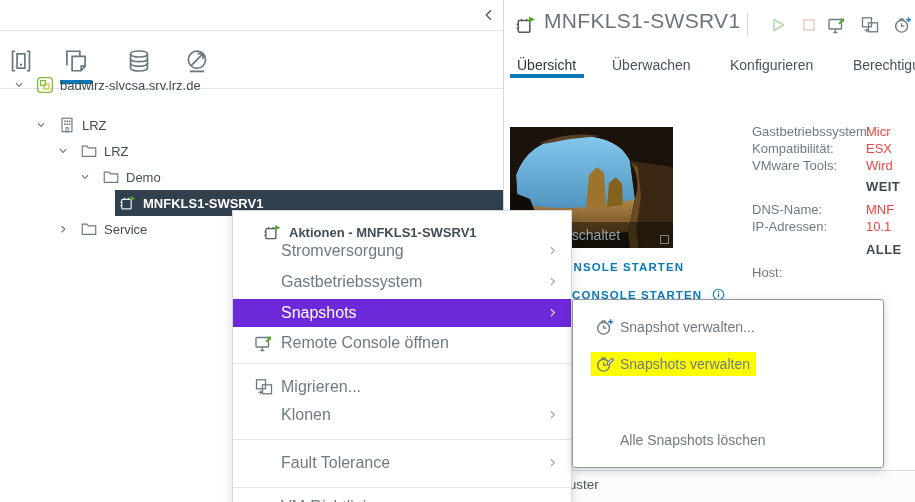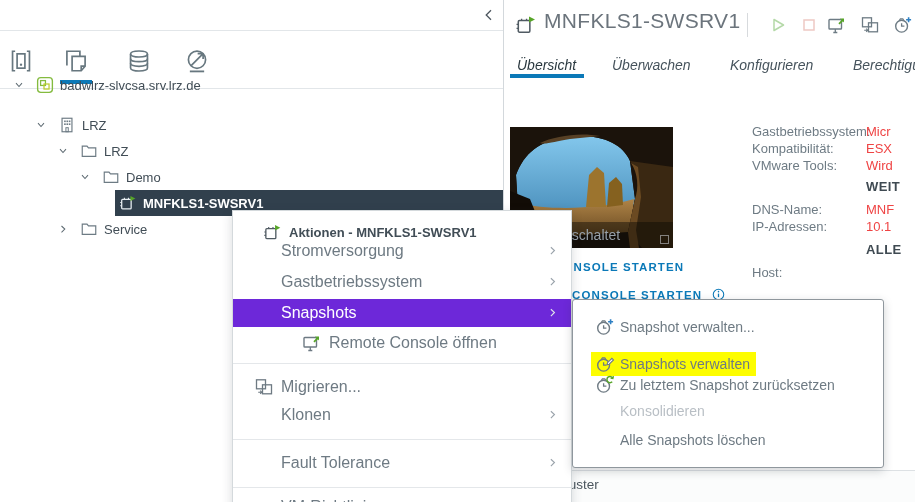--- a/index.html
+++ b/index.html
@@ -54,21 +54,21 @@
   .smi .smi-label{white-space:nowrap;}
   .smi.highlighted .smi-inner{background:#fdfd00;}
   .smi.disabled{color:#b9bfc5;cursor:default;}
 
   
   #right-panel{left:504px;top:0;width:411px;height:502px;background:#fff;}
   #vm-title-icon{left:515px;top:14px;width:22px;height:22px;color:#505b63;}
   #vm-title{left:544px;top:9px;font-size:21px;color:#6b747c;letter-spacing:.3px;white-space:nowrap;}
   #title-divider{left:747px;top:13px;width:1px;height:24px;background:#d7dadd;}
   .tb-icn{position:absolute;top:15px;width:20px;height:20px;color:#6d7b84;cursor:pointer;}
-  .tab{position:absolute;top:57px;font-size:14px;color:#46535c;white-space:nowrap;cursor:pointer;font-style:italic;}
+  .tab{position:absolute;top:57px;font-size:14px;color:#46535c;white-space:nowrap;cursor:pointer;}
   .tab.active{color:#2b3940;}
   #tab-underline{left:510px;top:74px;width:74px;height:4px;background:#0b79b8;}
 
   
   #vm-thumb{left:510px;top:127px;width:163px;height:121px;cursor:pointer;}
   #vm-thumb svg{position:absolute;left:0;top:0;width:100%;height:100%;}
   #thumb-shade{position:absolute;left:0;right:0;bottom:0;height:26px;background:rgba(10,8,5,.45);}
   #power-state{position:absolute;left:26px;bottom:5px;font-size:14px;color:#97a0a9;white-space:nowrap;}
   #thumb-expand{position:absolute;right:4px;bottom:4px;width:7px;height:7px;border:1px solid #9b9b9b;opacity:.8;}
 
@@ -372,21 +372,21 @@
         </span>
       </div>
       <div class="cmi active" style="top: 88px;">
         <span class="cmi-label">Snapshots</span>
         <span class="arr icn">
           <svg viewBox="0 0 20 20">
             <path d="M7.5 5 L13 10 L7.5 15.5" fill="none" stroke="currentColor" stroke-width="1.7"></path>
           </svg>
         </span>
       </div>
-      <div class="cmi" style="top: 118px; margin-left: 48px;">
+      <div class="cmi" style="top: 118px;">
         <span class="cmi-icn icn">
           <svg viewBox="0 0 20 20">
             <rect x="2" y="4.5" width="12.5" height="9.5" rx="0.8" fill="none" stroke="currentColor" stroke-width="1.4"></rect>
             <path d="M6.3 17.5 h4 M8.3 14 v3.5" fill="none" stroke="currentColor" stroke-width="1.3"></path>
             <path d="M12 8.8 L16.5 4.3" fill="none" stroke="#57a528" stroke-width="1.7"></path>
             <path d="M13 3.5 h4 v4 Z" fill="#57a528"></path>
           </svg>
         </span>
         <span class="cmi-label">Remote Console öffnen</span>
       </div>
@@ -448,40 +448,20 @@
       <span class="smi-inner">
         <span class="smi-icn icn">
           <svg viewBox="0 0 20 20">
             <path d="M6.3 5.6 l1.1 -1.8 h2.4 l1.1 1.8" fill="none" stroke="currentColor" stroke-width="1.2"></path>
             <circle cx="8.6" cy="11.2" r="5.9" fill="none" stroke="currentColor" stroke-width="1.4"></circle>
             <path d="M8.6 8.2 v3 h2.8" fill="none" stroke="currentColor" stroke-width="1.3"></path>
             <path d="M12.6 8.6 l4.3 -4.3 l1.6 1.6 l-4.3 4.3 l-2.2 .6 Z" fill="#fff" stroke="currentColor" stroke-width="1.1"></path>
           </svg>
         </span>
         <span class="smi-label">Snapshots verwalten</span>
-      </span>
-    </div>
-    <div class="smi" style="top: 71px;">
-      <span class="smi-inner">
-        <span class="smi-icn icn">
-          <svg viewBox="0 0 20 20">
-            <path d="M6.3 5.6 l1.1 -1.8 h2.4 l1.1 1.8" fill="none" stroke="currentColor" stroke-width="1.2"></path>
-            <circle cx="8.6" cy="11.2" r="5.9" fill="none" stroke="currentColor" stroke-width="1.4"></circle>
-            <path d="M8.6 8.2 v3 h2.8" fill="none" stroke="currentColor" stroke-width="1.3"></path>
-            <path d="M17.8 3.2 a3.1 3.1 0 1 0 -.6 3.6" fill="none" stroke="#57a528" stroke-width="1.5"></path>
-            <path d="M18.4 1.2 l-.5 2.3 -2.3 -.5" fill="none" stroke="#57a528" stroke-width="1.3"></path>
-          </svg>
-        </span>
-        <span class="smi-label">Zu letztem Snapshot zurücksetzen</span>
-      </span>
-    </div>
-    <div class="smi disabled" style="top: 99px;">
-      <span class="smi-inner">
-        <span class="smi-noicn"></span>
-        <span class="smi-label">Konsolidieren</span>
       </span>
     </div>
     <div class="smi" style="top: 128px;">
       <span class="smi-inner">
         <span class="smi-noicn"></span>
         <span class="smi-label">Alle Snapshots löschen</span>
       </span>
     </div>
   </div>
 

